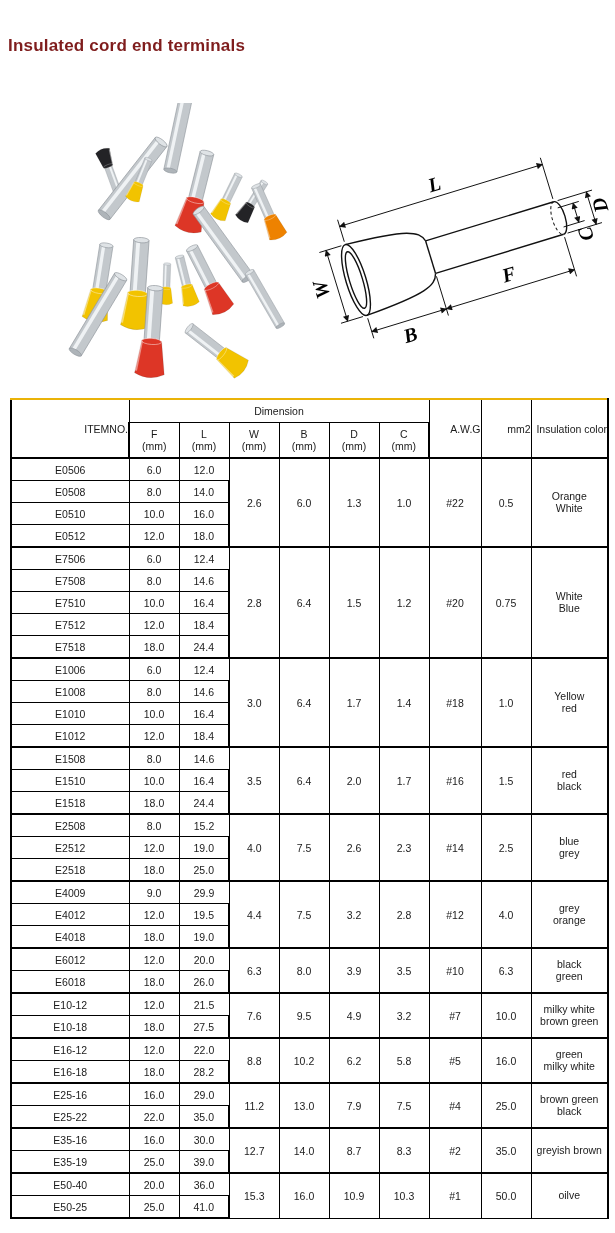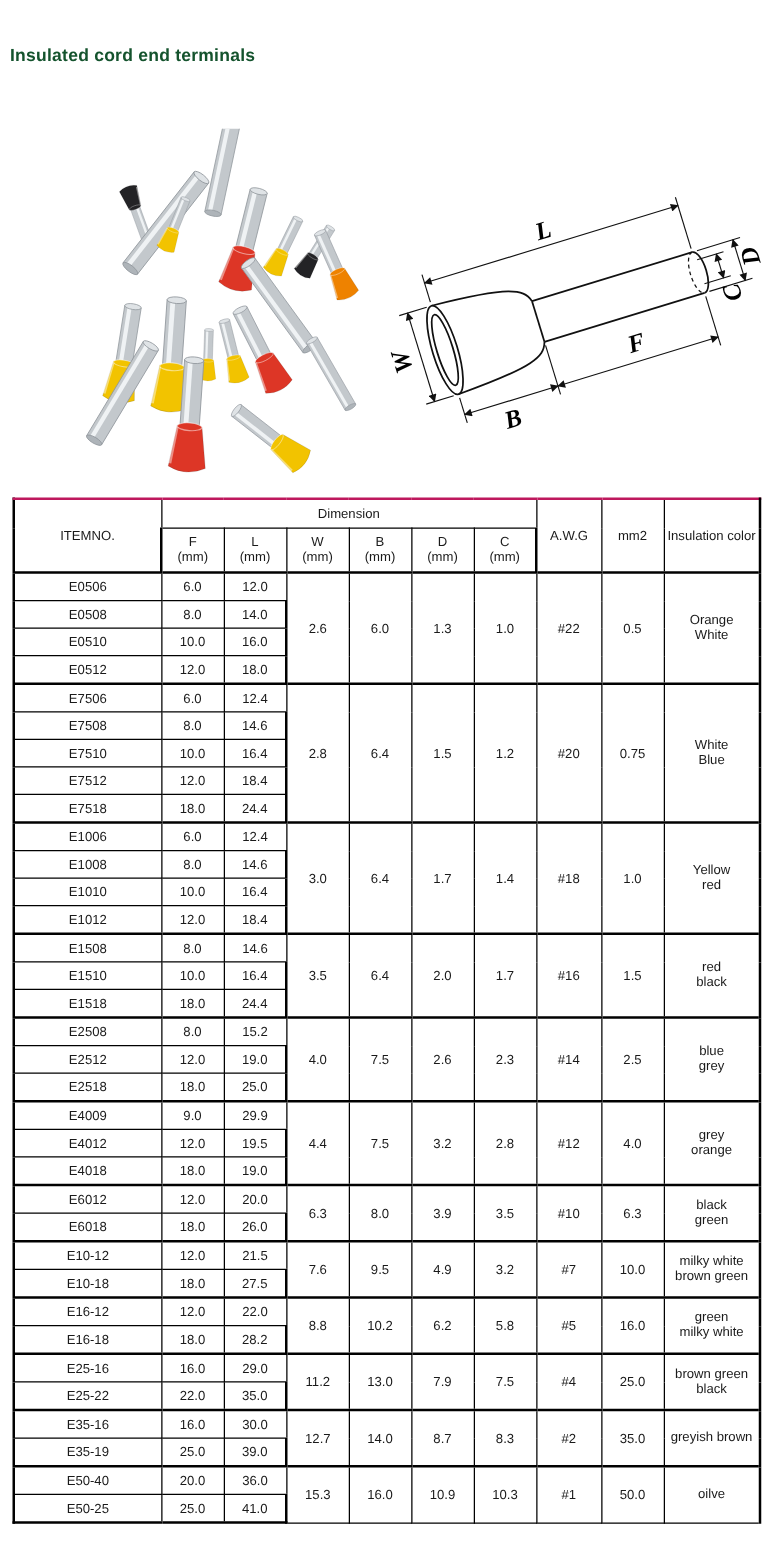--- a/index.html
+++ b/index.html
@@ -1,29 +1,29 @@
 <!DOCTYPE html>
 <html><head>
 <meta charset="utf-8">
 <style>
   html,body{margin:0;padding:0;background:#fff;}
   .canvas{position:relative;width:615px;height:1233px;background:#fff;
           font-family:"Liberation Sans",sans-serif;color:#111;overflow:hidden;}
-  .title{position:absolute;left:8px;top:36px;font-size:14px;font-weight:bold;
-         letter-spacing:0.2px;color:#14532d;}
+  .title{position:absolute;left:8px;top:36px;font-size:17px;font-weight:bold;
+         letter-spacing:0.2px;color:#7f1d1d;}
   .photo{position:absolute;left:38px;top:103px;width:262px;height:287px;}
   .diagram{position:absolute;left:298px;top:148px;width:317px;height:208px;}
   table.spec{position:absolute;left:10px;top:398px;border-collapse:collapse;
              table-layout:fixed;}
   .spec th,.spec td{border:1px solid #000;font-size:10.5px;font-weight:normal;
              text-align:center;vertical-align:middle;padding:0;color:#1a1a1a;
              line-height:12px;overflow:hidden;}
-  .spec thead tr:first-child th{border-top:2px solid #be185d;height:22px;margin-top:48px;}
+  .spec thead tr:first-child th{border-top:2px solid #eab308;height:22px;margin-top:48px;}
   .spec thead tr:nth-child(2) th{height:34px;}
-  .spec th[rowspan]{height:auto;}
+  .spec th[rowspan]{height:auto;text-align:right;}
   .spec tbody td{height:21px;}
   .spec tr.group-start td{border-top:2px solid #000;}
   .spec tbody tr:last-child td{border-bottom:2px solid #000;}
   .spec td:first-child,.spec th:first-child{border-left:2px solid #000;}
   .spec td:last-child,.spec th:last-child{border-right:2px solid #000;}
   .spec td.color{white-space:pre-line;line-height:11.5px;margin-top:44px;}
   .dimsub div{line-height:12px;}
   svg text.dimlabel{font-family:"Liberation Serif",serif;font-style:italic;
              font-weight:bold;font-size:20px;fill:#000;}
 </style>

